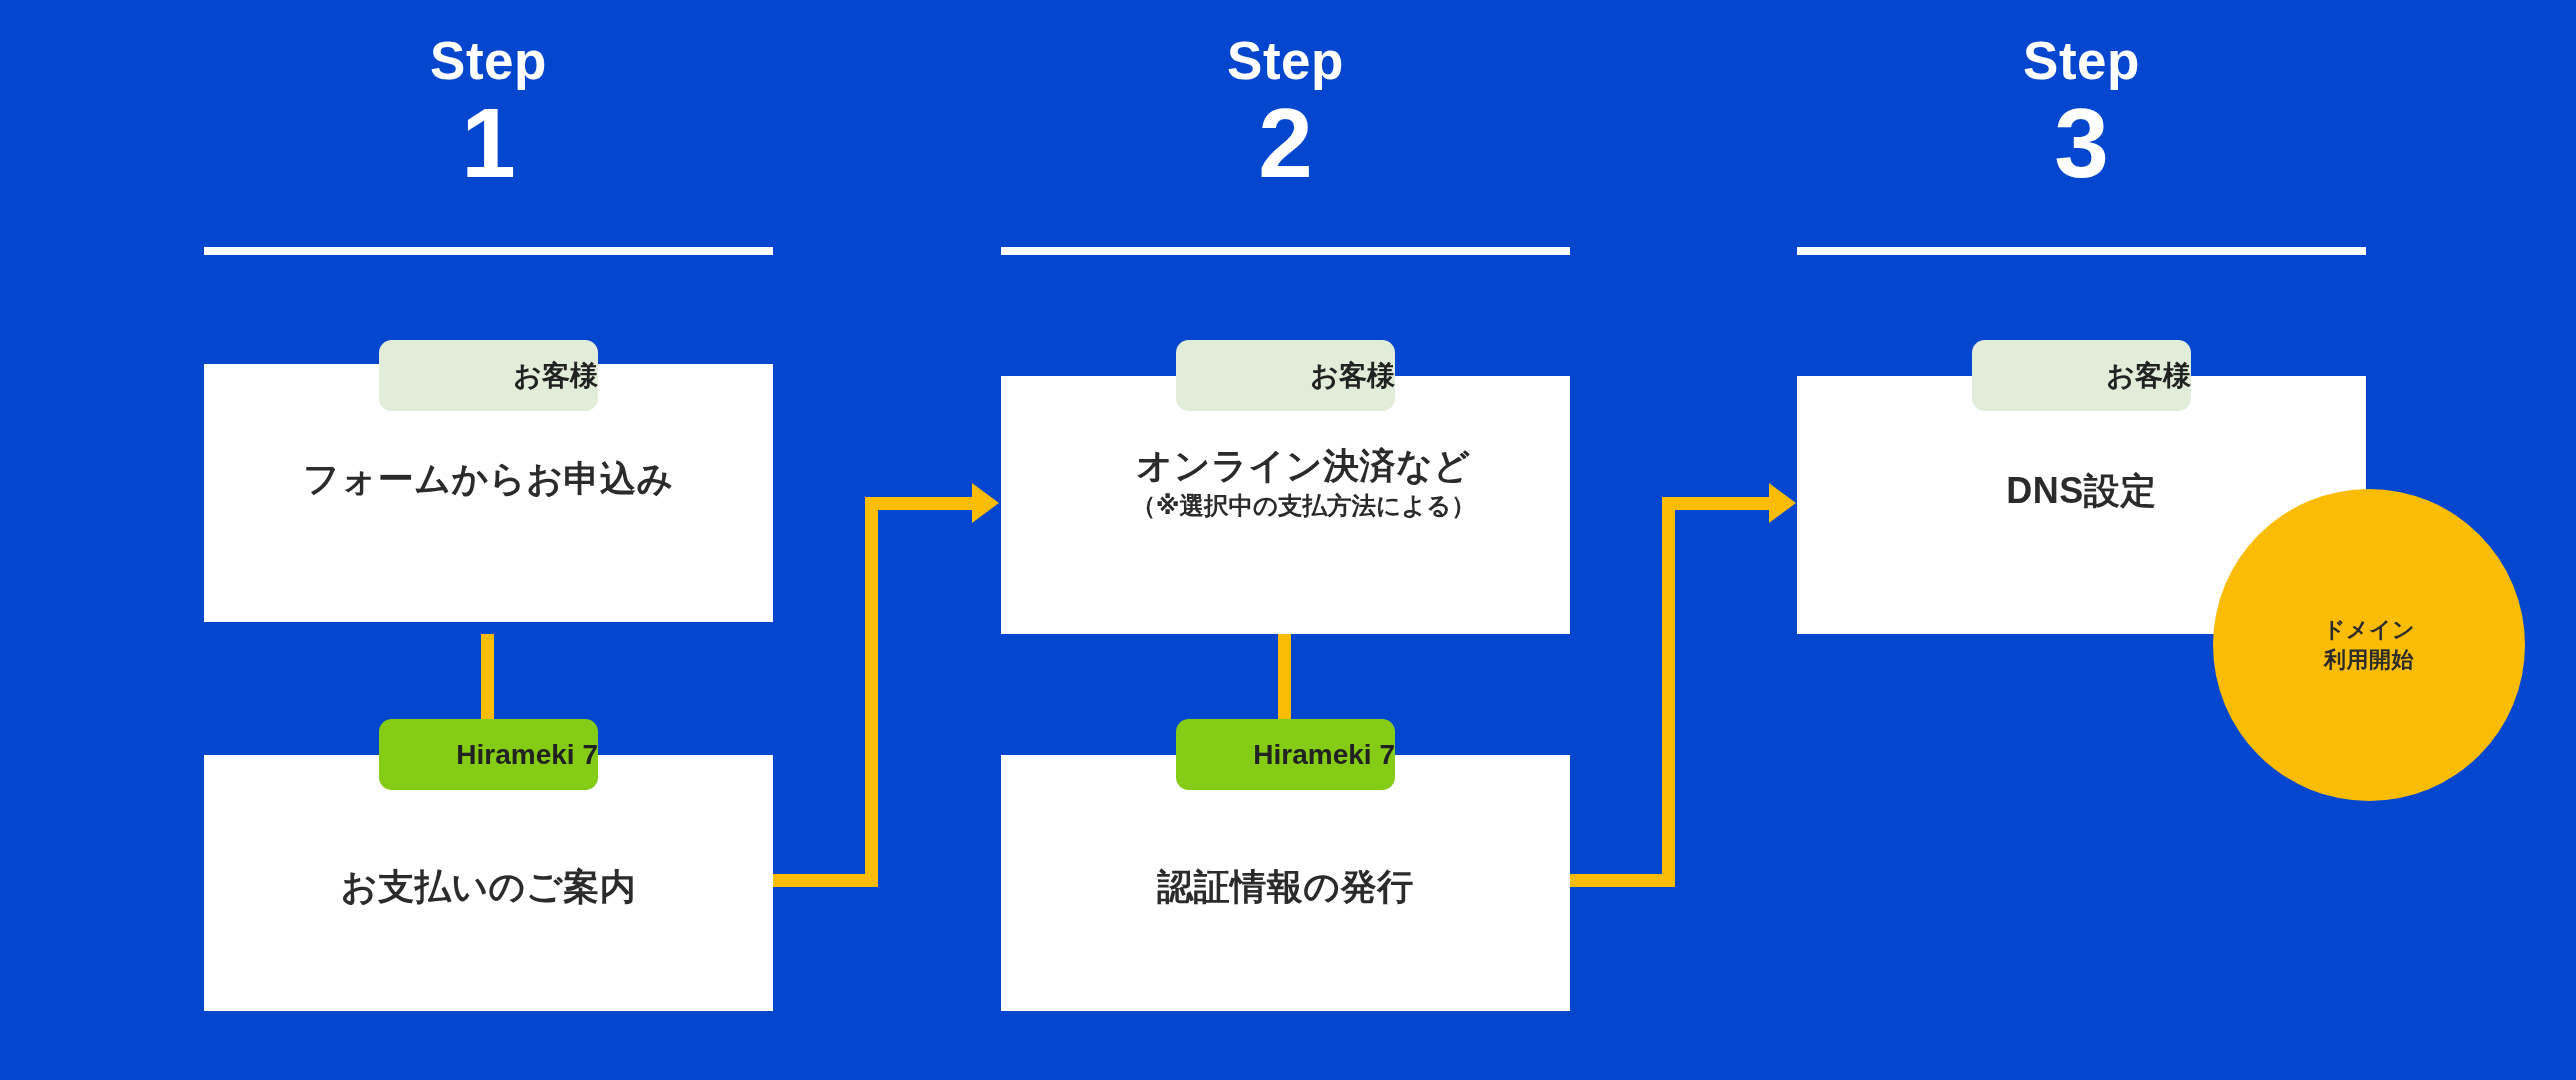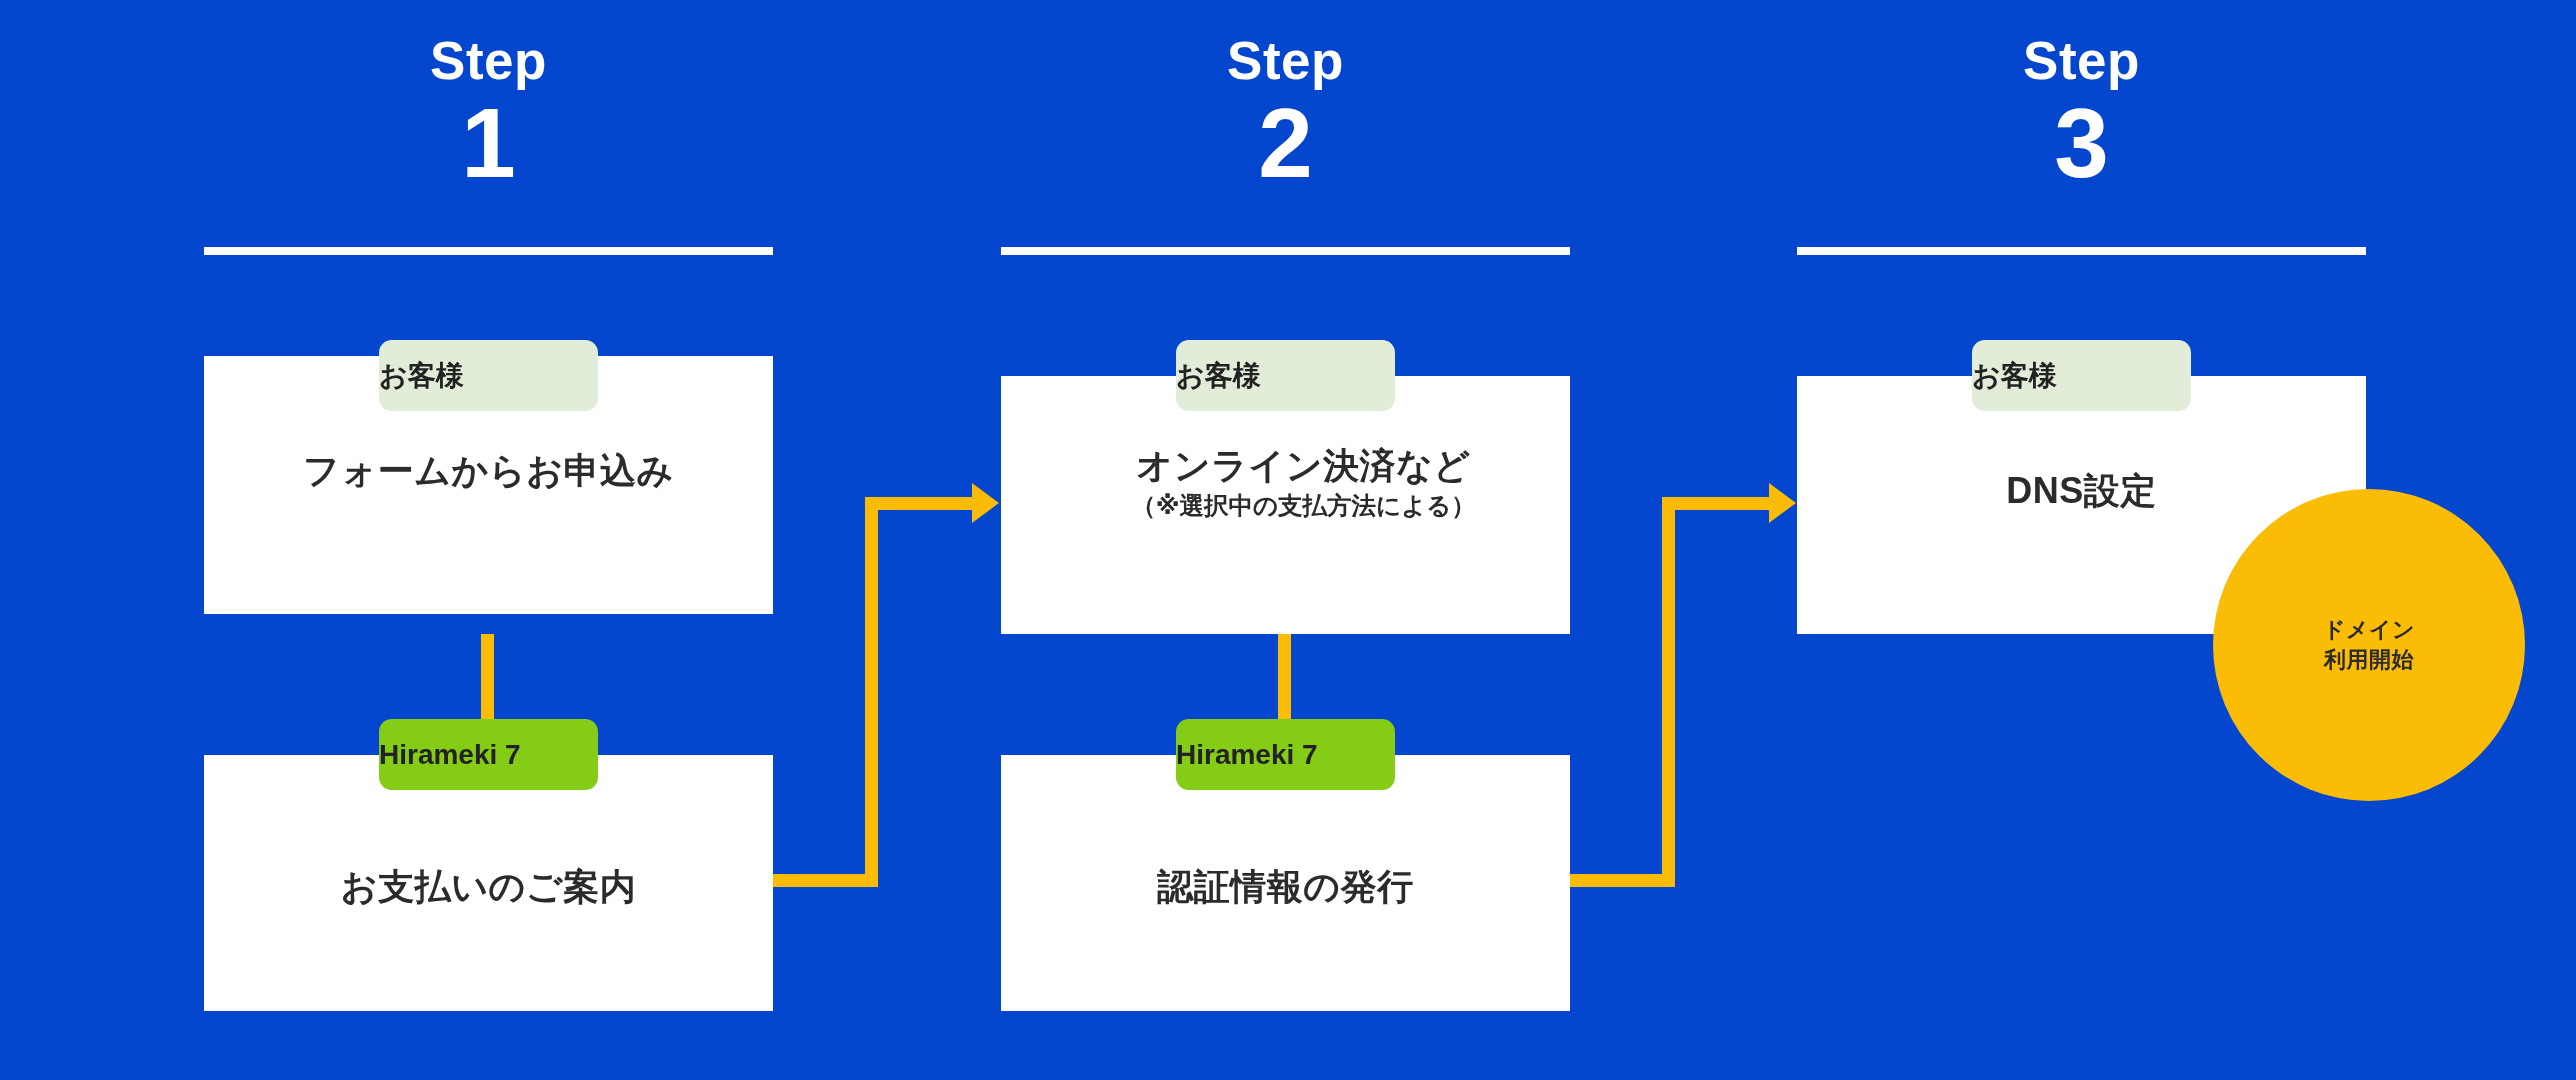--- a/index.html
+++ b/index.html
@@ -71,21 +71,21 @@
     line-height: 1.3;
     margin-top: 1.8px;
     letter-spacing: 0px;
   }
 
   
   .badge {
     position: absolute;
     height: 71px;
     line-height: 71px;
-    text-align: left;
+    text-align: right;
     border-radius: 12.7px;
     font-size: 28px;
     font-weight: bold;
     color: #222222;
     z-index: 5;
     white-space: nowrap;
   }
   .badge.customer {
     background: #E2EDD9;
     width: 219px;
@@ -159,21 +159,21 @@
 <body>
 
 <div id="stage">
 
   <div class="step-head" style="left:204px; top:34px;">
     <div class="step-word">Step</div>
     <div class="step-num">1</div>
   </div>
   <div class="step-rule" style="left:204px; top:247px;"></div>
 
-  <div class="card" style="left:204px; top:356px; height:258px;">
+  <div class="card" style="left:204px; top:364px; height:258px;">
     <div class="card-body" style="top:92px;">
       <div class="card-title">フォームからお申込み</div>
     </div>
   </div>
   <div class="badge customer" style="left:379px; top:340px;">お客様</div>
 
   <div class="v-arrow" style="left:455px; top:634px; width:65px; height:121px;">
     <div class="shaft" style="height:93px;"></div>
     <div class="head" style="top:93px;"></div>
   </div>

